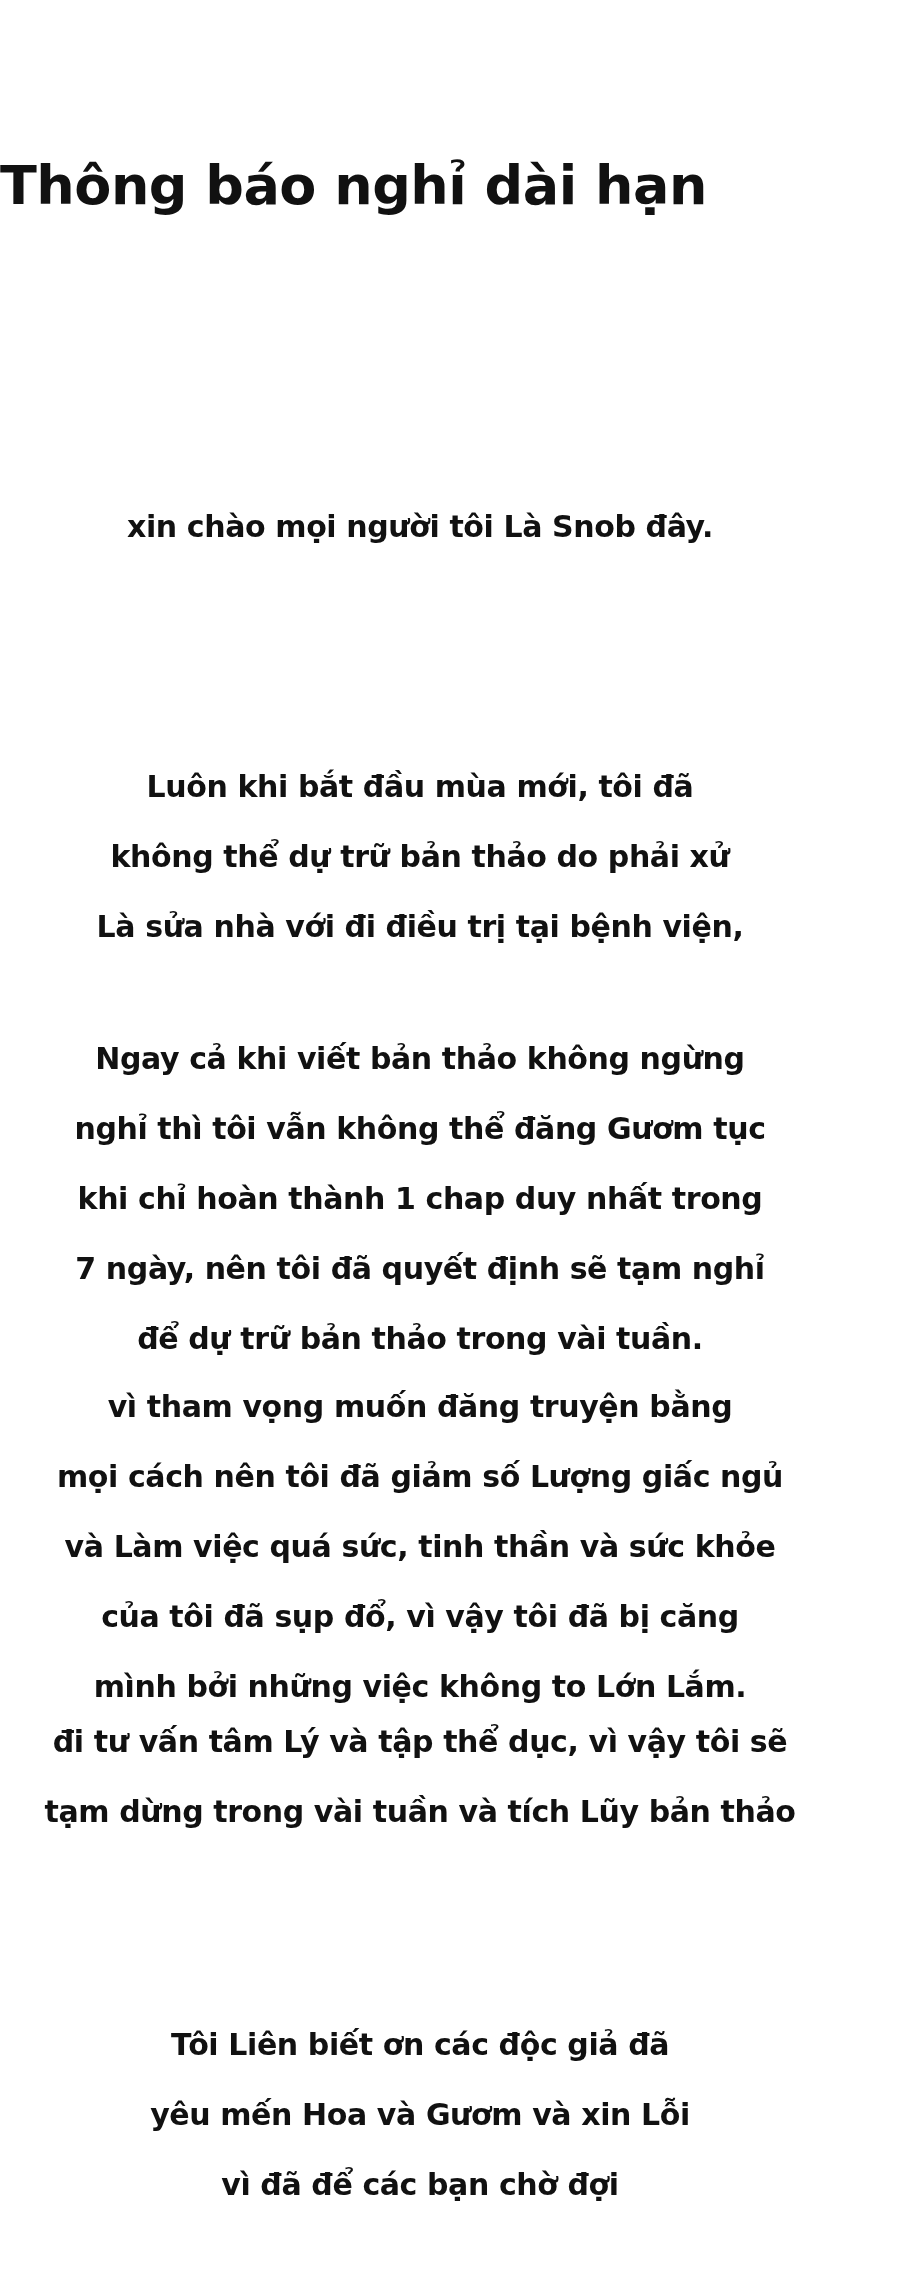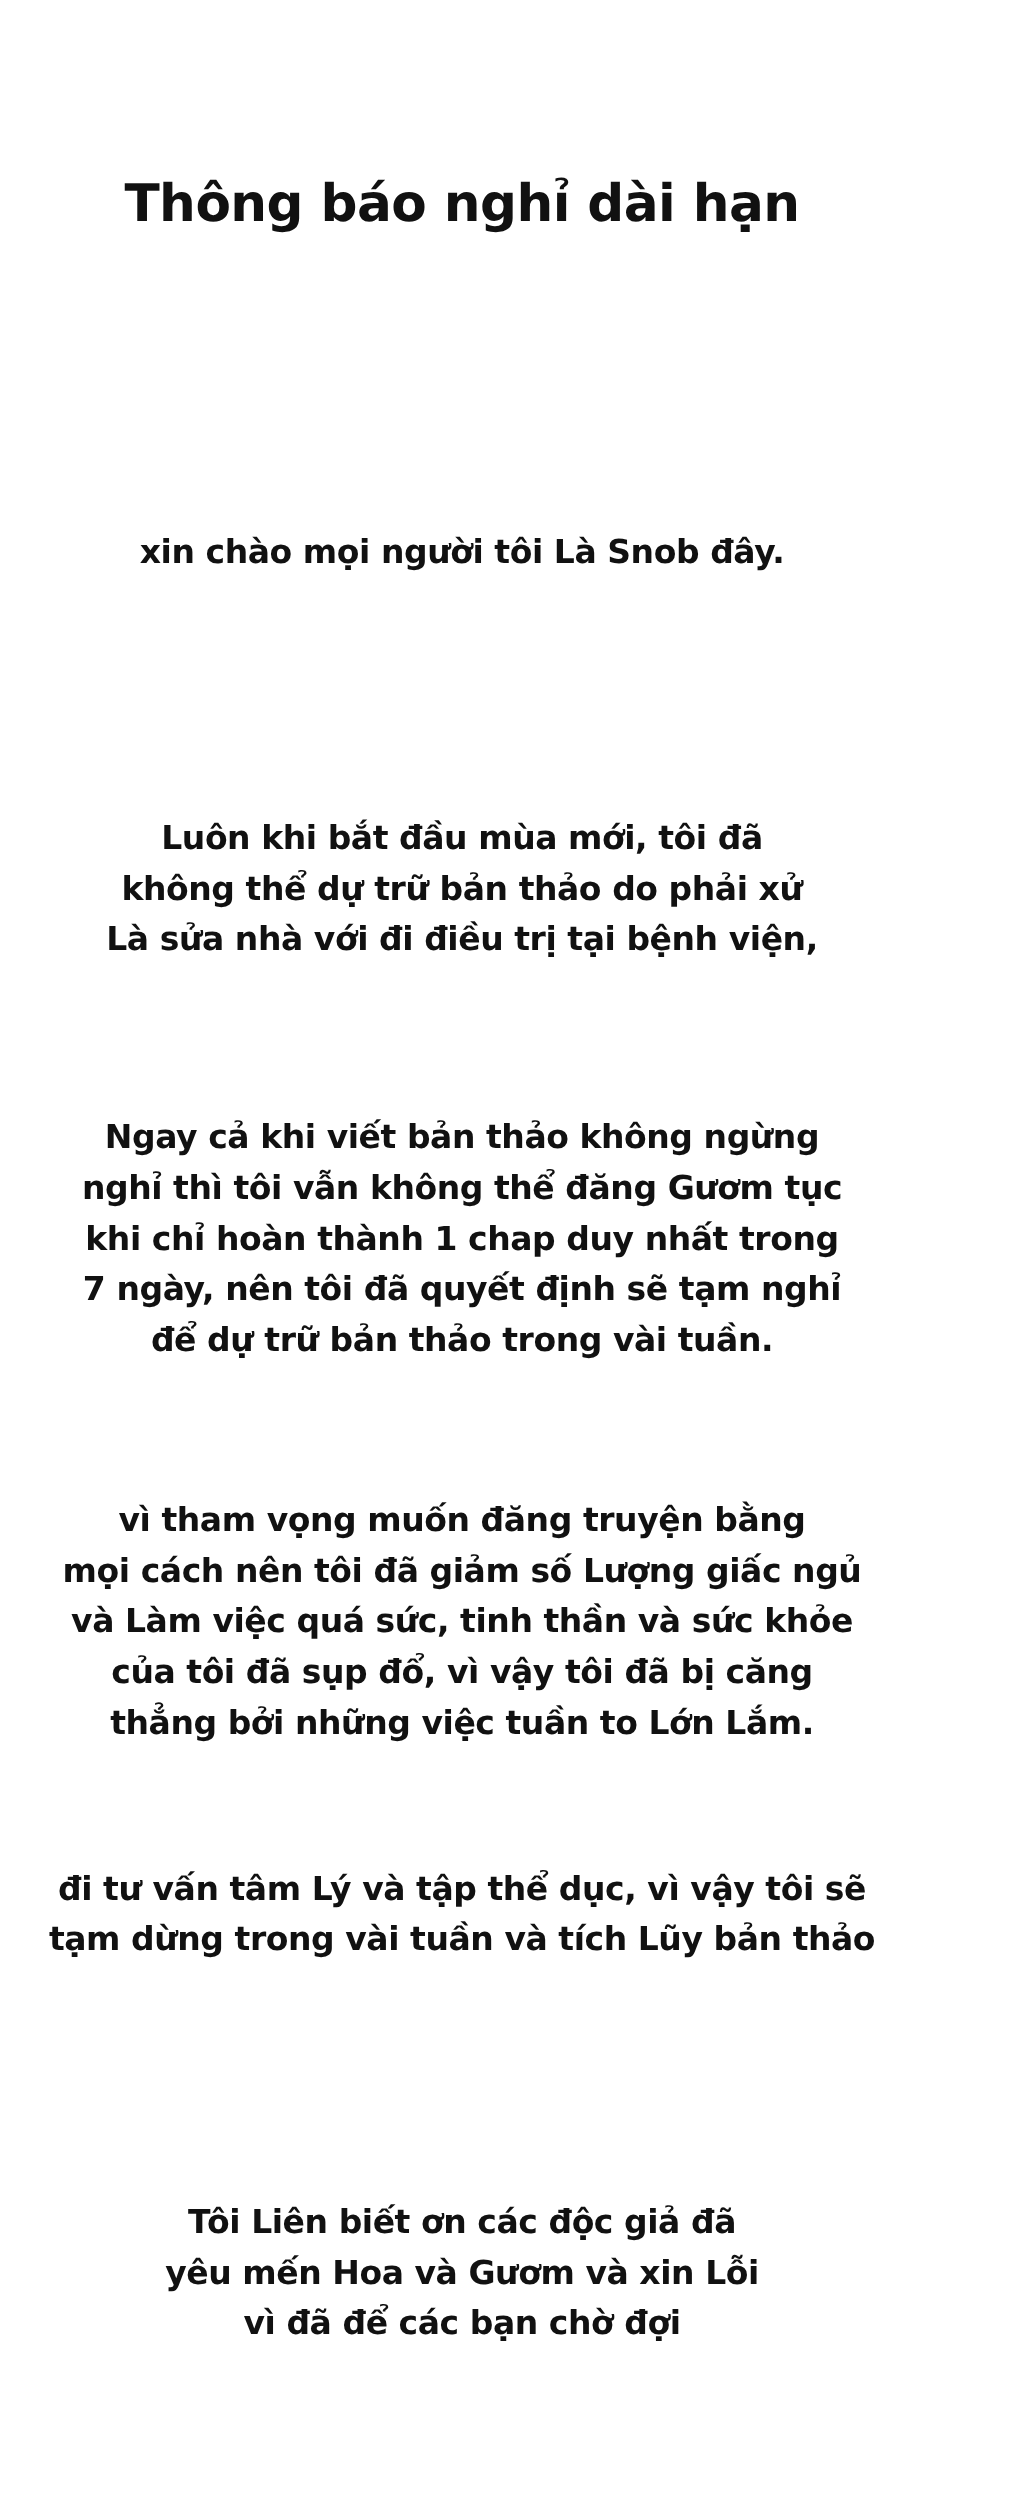--- a/index.html
+++ b/index.html
@@ -19,43 +19,42 @@
     position: absolute;
     inset: 0;
     background: #ffffff;
   }
   .title {
     position: absolute;
     left: 0;
     right: 80px;
     top: 160px;
     margin: 0;
-    text-align: center;
-    font-size: 47px;
+    font-size: 54px;
     font-weight: bold;
     letter-spacing: -0.5px;
     line-height: 52px;
   }
   .para {
     position: absolute;
     left: 0;
     right: 80px;
     text-align: center;
     font-size: 30px;
     font-weight: bold;
     letter-spacing: -0.4px;
     line-height: 46px;
   }
   .p1 { top: 480px; }
   .p2 { top: 740px; }
   .p3 { top: 1012px; }
   .p4 { top: 1360px; text-align: center; }
   .p5 { top: 1695px; }
   .p6 { top: 1998px; }
-  .line { white-space: nowrap; }
+  .line { white-space: nowrap; margin-top: 24px; }
 </style>
 </head>
 <body>
 
 <main class="page">
 
   <h1 class="title">Thông báo nghỉ dài hạn</h1>
 
   <section class="para p1">
     <div class="line">xin chào mọi người tôi Là Snob đây.</div>
@@ -73,21 +72,21 @@
     <div class="line">khi chỉ hoàn thành 1 chap duy nhất trong</div>
     <div class="line">7 ngày, nên tôi đã quyết định sẽ tạm nghỉ</div>
     <div class="line">để dự trữ bản thảo trong vài tuần.</div>
   </section>
 
   <section class="para p4">
     <div class="line">vì tham vọng muốn đăng truyện bằng</div>
     <div class="line">mọi cách nên tôi đã giảm số Lượng giấc ngủ</div>
     <div class="line">và Làm việc quá sức, tinh thần và sức khỏe</div>
     <div class="line">của tôi đã sụp đổ, vì vậy tôi đã bị căng</div>
-    <div class="line">thẳng bởi những việc tuần to Lớn Lắm.</div>
+    <div class="line">mình bởi những việc không to Lớn Lắm.</div>
   </section>
 
   <section class="para p5">
     <div class="line">đi tư vấn tâm Lý và tập thể dục, vì vậy tôi sẽ</div>
     <div class="line">tạm dừng trong vài tuần và tích Lũy bản thảo</div>
   </section>
 
   <section class="para p6">
     <div class="line">Tôi Liên biết ơn các độc giả đã</div>
     <div class="line">yêu mến Hoa và Gươm và xin Lỗi</div>

